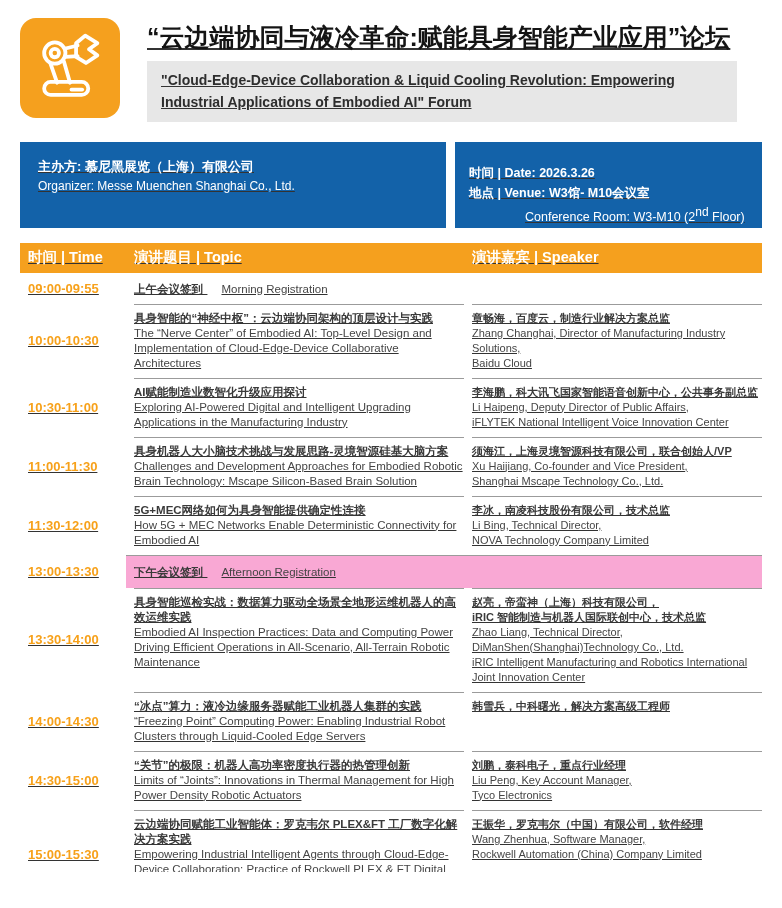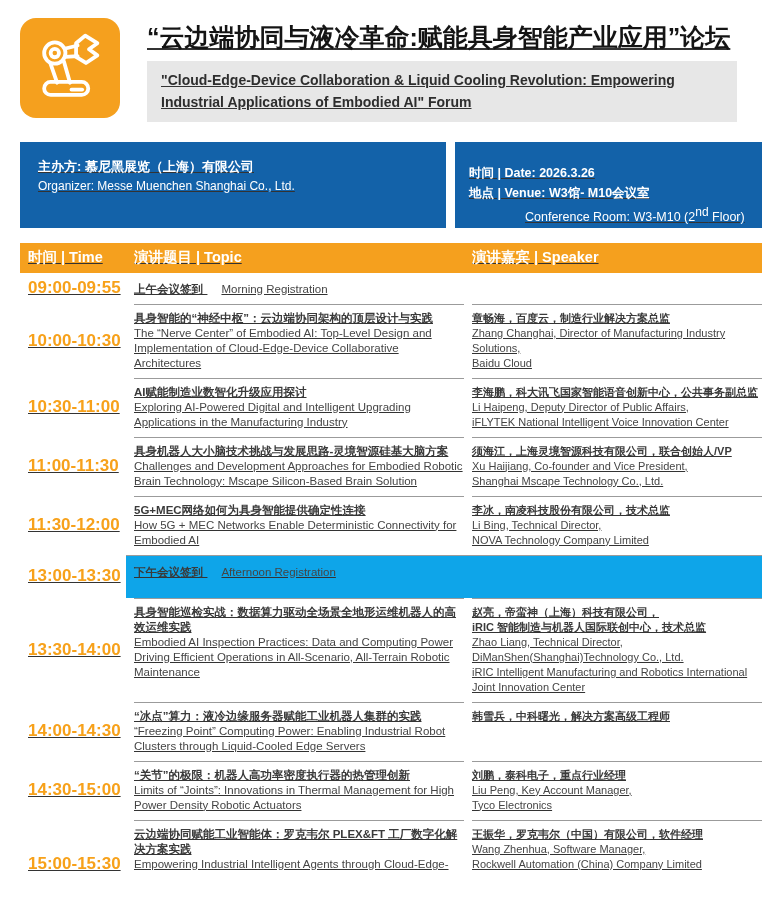--- a/index.html
+++ b/index.html
@@ -44,37 +44,37 @@
   .agenda-head{
     display:grid;grid-template-columns:106px 330px 1fr;column-gap:8px;
     background:#F5A01E;color:#fff;font-weight:bold;font-size:14.5px;
     height:30px;align-items:center;
   }
   .agenda-head .h-time{padding-left:8px;}
   .agenda-row{
     display:grid;grid-template-columns:106px 330px 1fr;column-gap:8px;
   }
   .cell-time{
-    color:#F7A11A;font-weight:bold;font-size:17px;
+    color:#F7A11A;font-weight:bold;font-size:13px;
     display:flex;align-items:center;padding-left:8px;
   }
   .cell-topic,.cell-speaker{padding:6px 0 7px 0;}
   .agenda-row + .agenda-row .cell-topic,
   .agenda-row + .agenda-row .cell-speaker{border-top:1px solid #9b9b9b;}
   .t-cn{display:block;font-size:11.5px;font-weight:bold;color:#3a3a3a;line-height:15px;white-space:pre-line;}
   .t-en{display:block;font-size:11.5px;color:#454545;line-height:15px;white-space:pre-line;}
   .s-cn{display:block;font-size:11px;font-weight:bold;color:#3a3a3a;line-height:15px;white-space:pre-line;}
   .s-en{display:block;font-size:11px;color:#454545;line-height:15px;white-space:pre-line;}
   
   .row-inline .t-cn{display:inline;}
   .row-inline .t-en{display:inline;margin-left:14px;}
   
   .row-highlight .cell-topic{
-    grid-column:2/4;background:#0ea5e9;
-    padding:6px 0 18px 8px;margin-left:-8px;
+    grid-column:2/4;background:#f9a8d4;
+    padding:6px 0 8px 8px;margin-left:-8px;
   }
   .bottom-rule{margin-left:106px;border-top:2px solid #5f5f5f;height:0;}
 </style>
 </head>
 <body>
 
 <div class="page">
 
   <div class="header">
     <div class="logo">

